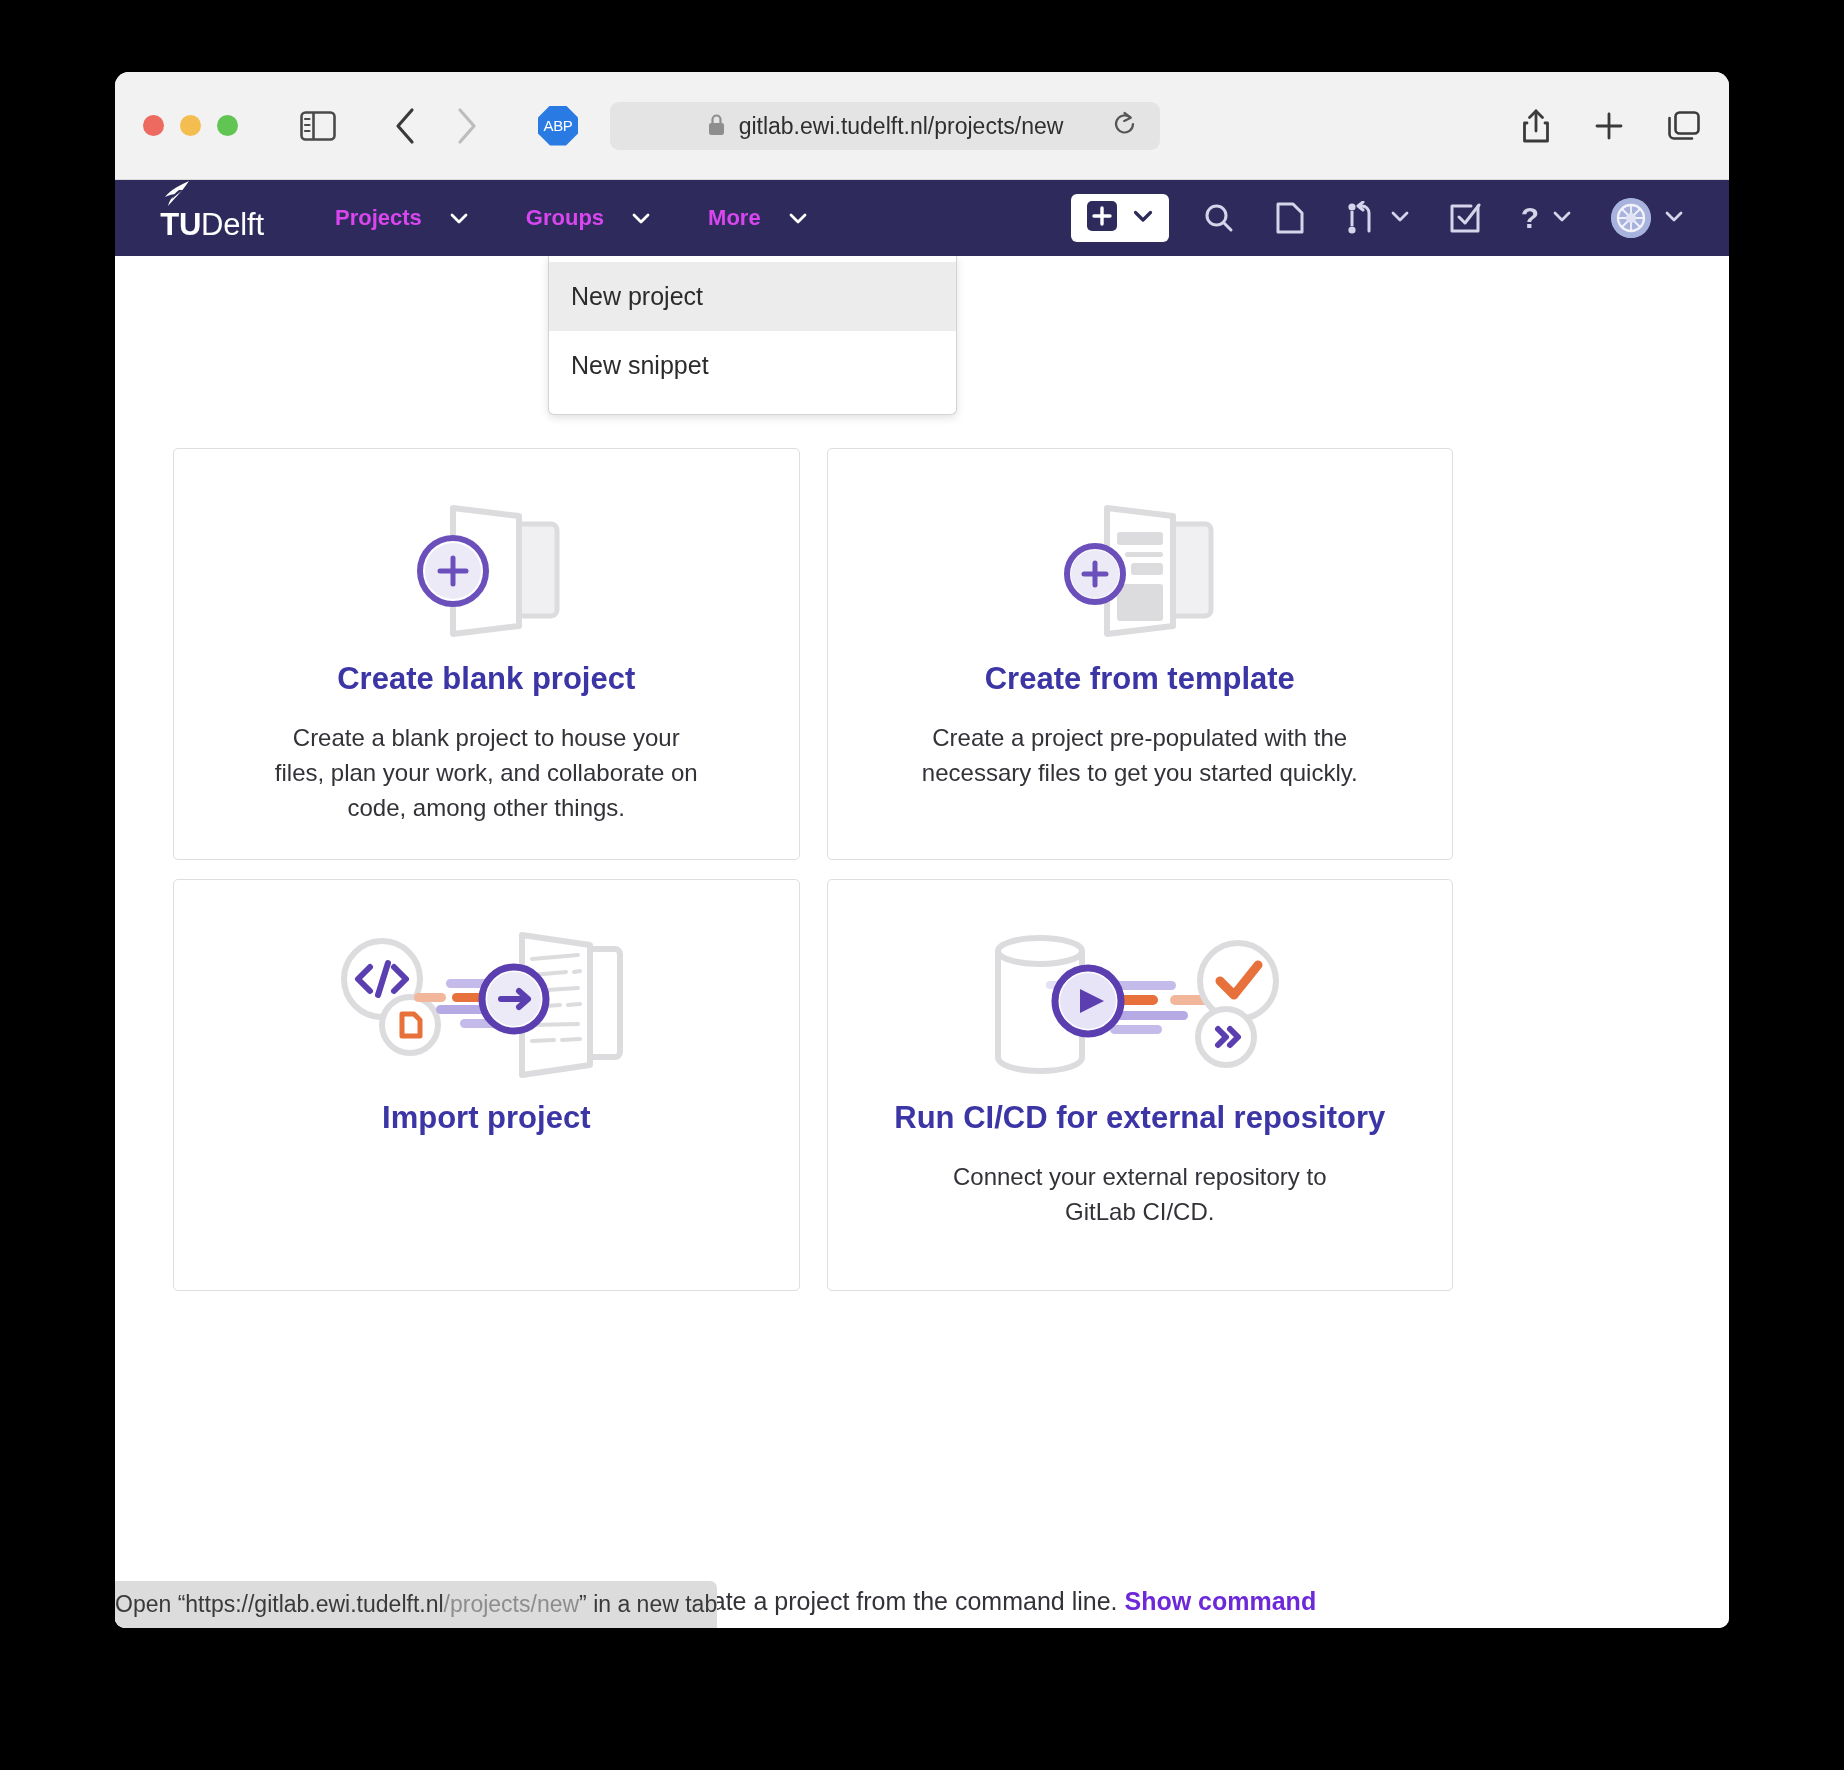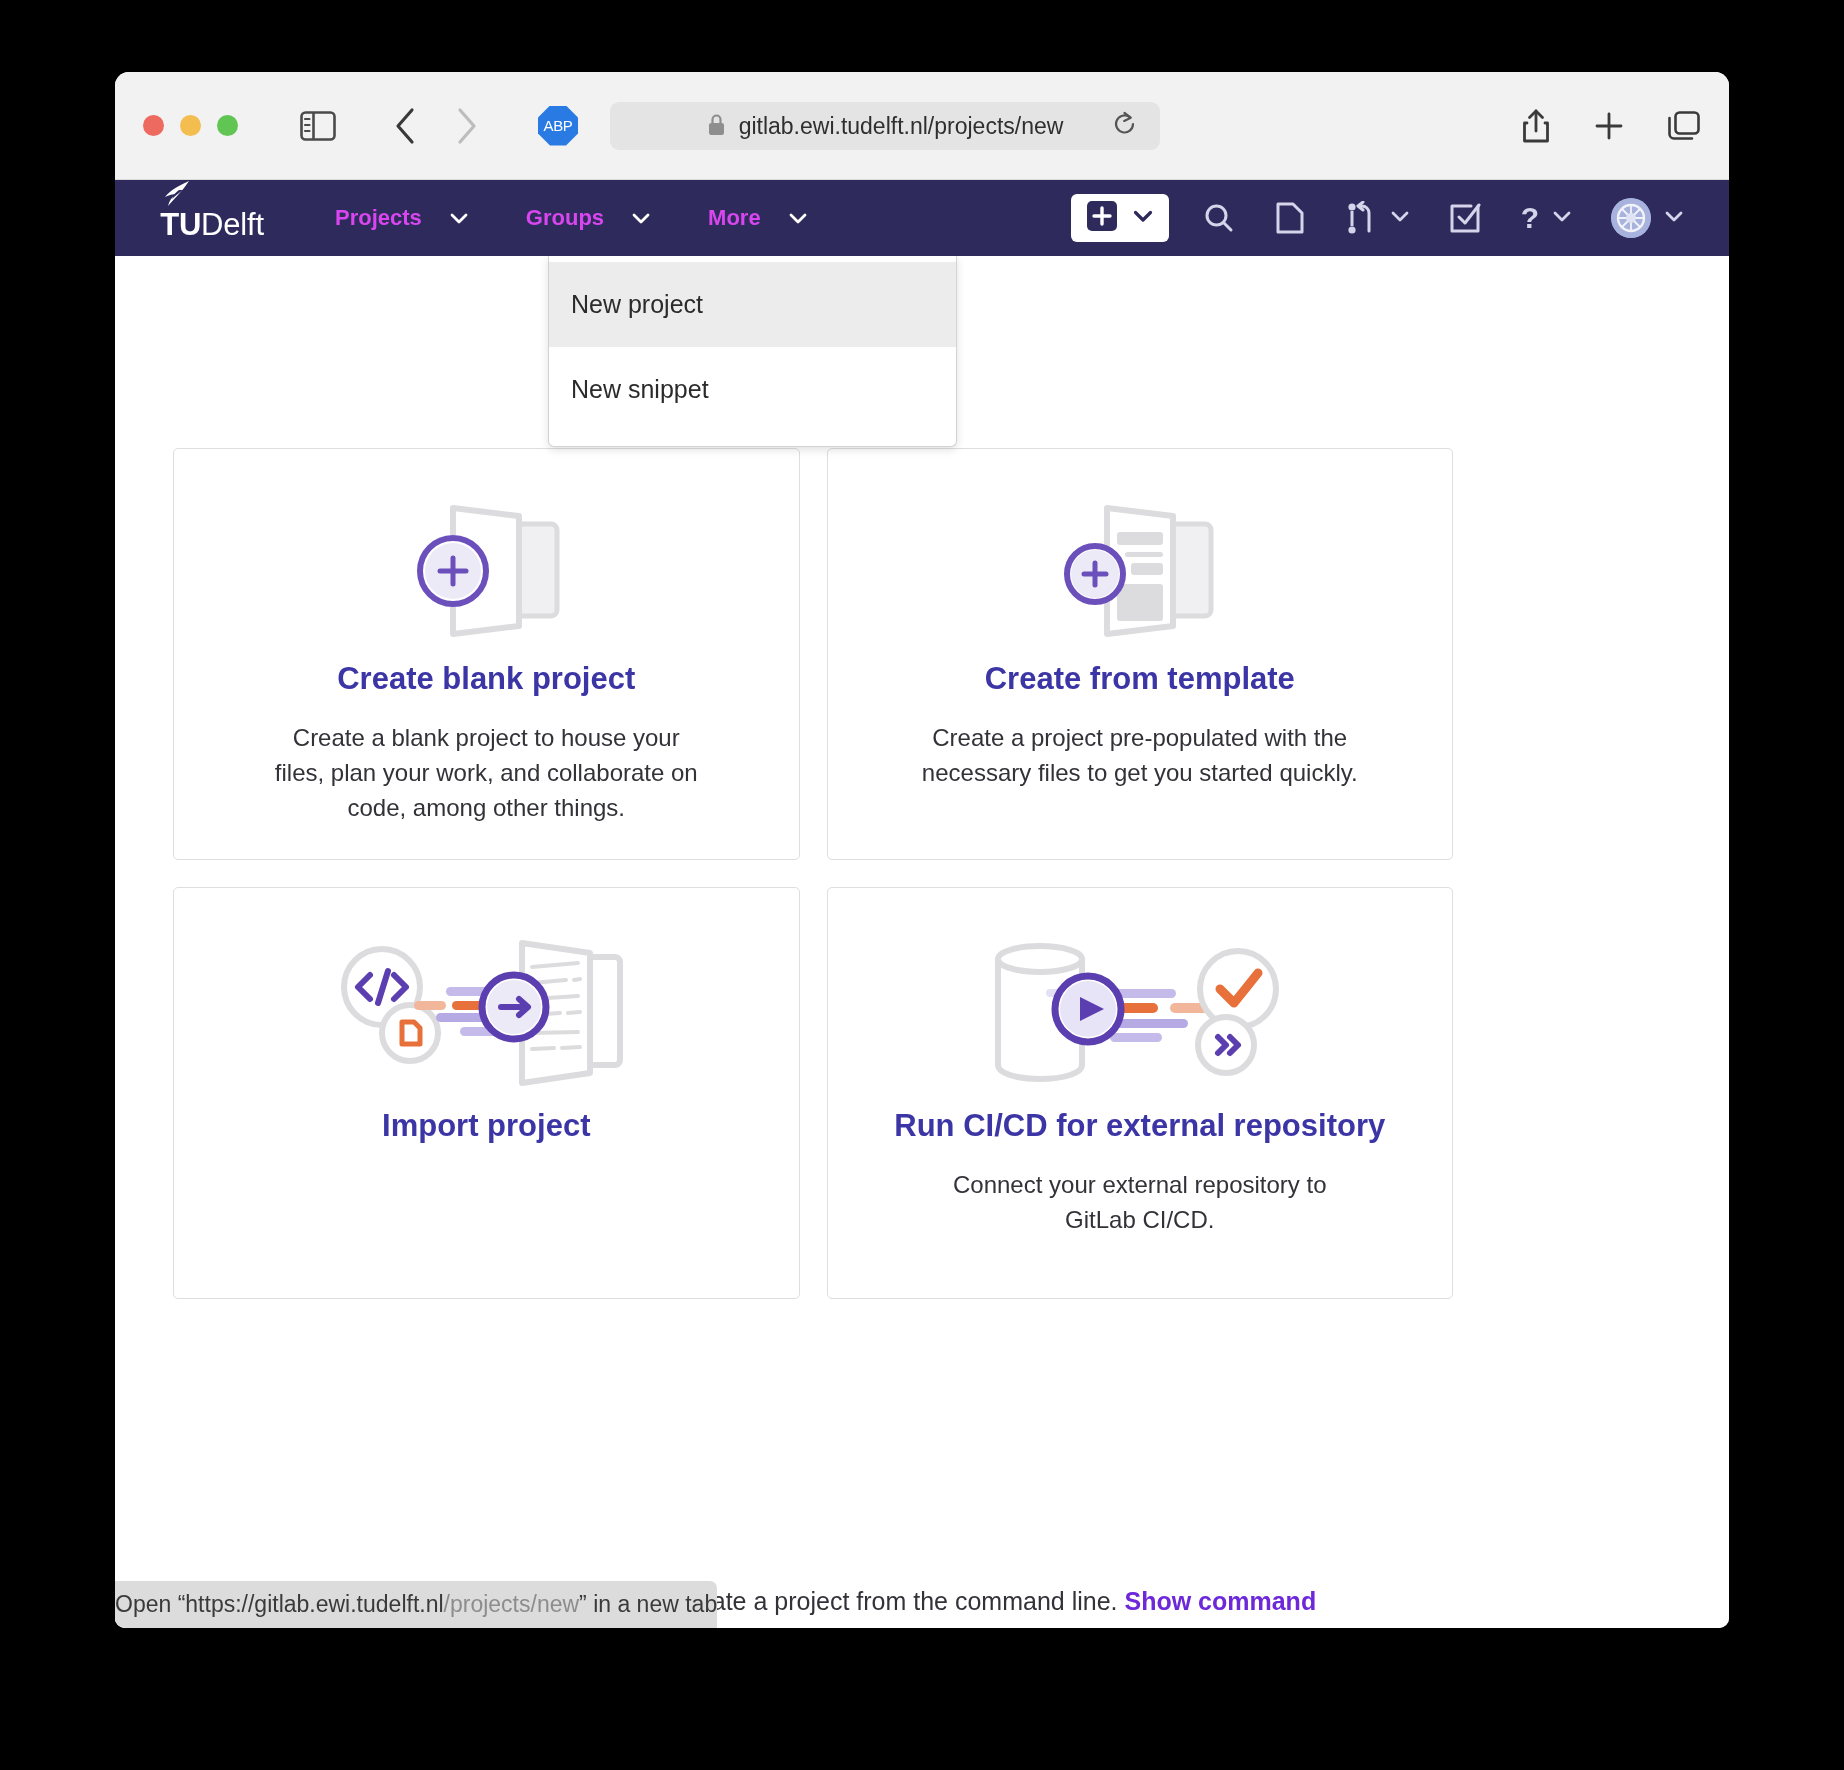--- a/index.html
+++ b/index.html
@@ -154,33 +154,33 @@
     border: 1px solid #d3d3d3;
     border-top: none;
     border-radius: 0 0 6px 6px;
     box-shadow: 0 3px 8px rgba(0,0,0,0.12);
     padding: 6px 0 14px 0;
     z-index: 20;
   }
   .dropdown-item {
     font-size: 25px;
     color: #2b2b2b;
-    padding: 28px 22px;
+    padding: 20px 22px;
     cursor: default;
   }
   .dropdown-item.active { background: #ececec; }
 
   
   #cards-grid {
     position: absolute;
     left: 58px; top: 192px;
     width: 1280px;
     display: grid;
     grid-template-columns: 1fr 1fr;
-    gap: 27px 27px;
+    gap: 19px 27px;
   }
   .project-card {
     border: 1px solid #dedede;
     border-radius: 5px;
     background: #fff;
     height: 412px;
     display: flex; flex-direction: column;
     align-items: center;
     padding: 46px 40px 20px 40px;
     text-align: center;

